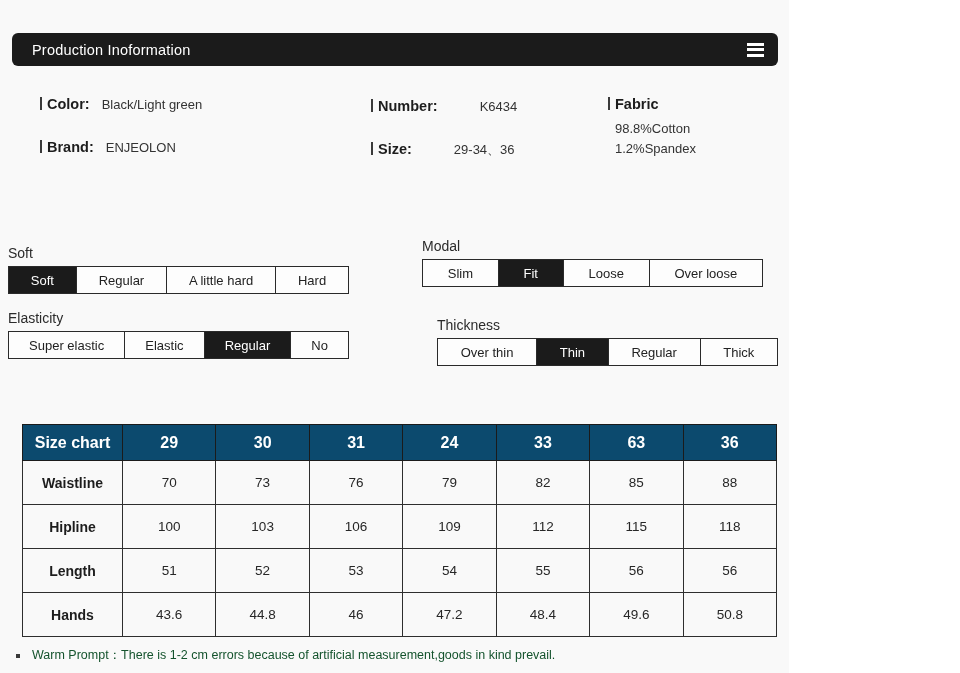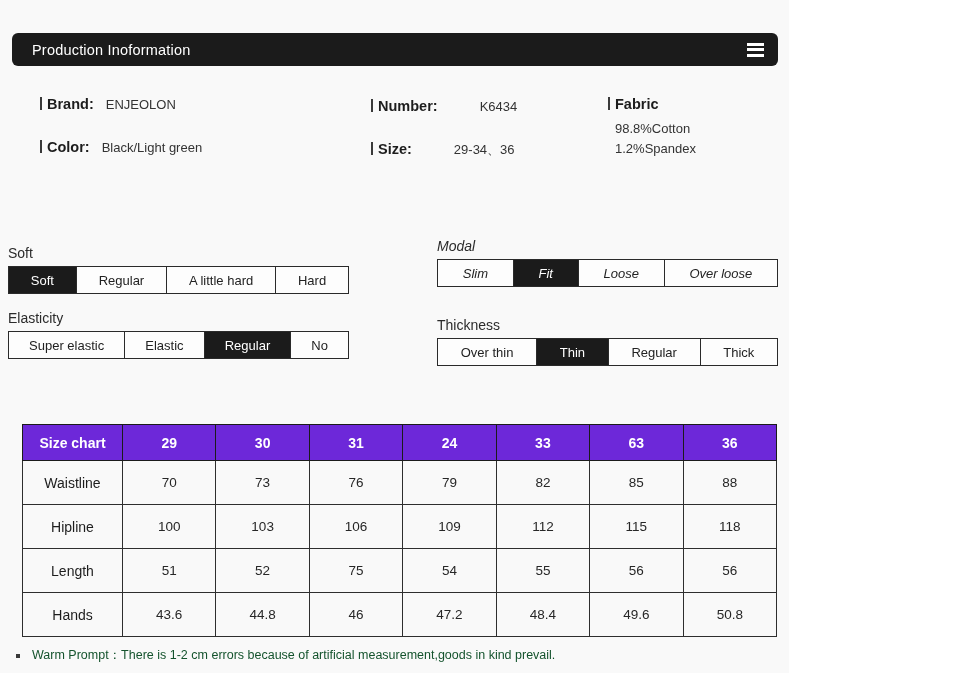--- a/index.html
+++ b/index.html
@@ -144,21 +144,21 @@
     white-space: nowrap;
   }
   .opt:last-child { border-right: none; }
   .opt.selected {
     background: #1b1b1b;
     color: #ffffff;
   }
 
   .g-soft       { left: 8px;   top: 0;   width: 341px; }
   .g-elasticity { left: 8px;   top: 65px; width: 341px; }
-  .g-modal      { left: 437px; top: -7px; width: 341px; font-style: italic; }
+  .g-modal      { left: 422px; top: -7px; width: 341px; }
   .g-thickness  { left: 437px; top: 72px; width: 341px; }
 
   
   .chart-wrap {
     position: absolute;
     left: 22px;
     top: 424px;
     width: 755px;
   }
   table.sizechart {
@@ -169,29 +169,29 @@
   table.sizechart th,
   table.sizechart td {
     border: 1px solid #2e2e2e;
     text-align: center;
     font-size: 13.5px;
     color: #272727;
     height: 43px;
     padding: 0;
   }
   table.sizechart thead th {
-    background: #6d28d9;
+    background: #0c4a6e;
     color: #ffffff;
     font-weight: bold;
-    font-size: 14px;
+    font-size: 16px;
     border-color: #1b1b1b;
     height: 35px;
   }
   table.sizechart tbody td:first-child {
-    font-weight: normal;
+    font-weight: bold;
     font-size: 14px;
     color: #1d1d1d;
   }
   col.firstcol { width: 100px; }
 
   
   .note {
     position: absolute;
     left: 16px;
     top: 647px;
@@ -221,30 +221,30 @@
         <span></span>
     </span>
   </div>
 
   <div class="specs">
 
     <div class="spec-col c1">
       <div class="spec-row">
         <span class="spec-label">
           <i class="bar"></i>
+            <span>Color:</span>
+        </span>
+        <span class="spec-value">Black/Light green</span>
+      </div>
+      <div class="spec-row">
+        <span class="spec-label">
+          <i class="bar"></i>
             <span>Brand:</span>
         </span>
         <span class="spec-value">ENJEOLON</span>
-      </div>
-      <div class="spec-row">
-        <span class="spec-label">
-          <i class="bar"></i>
-            <span>Color:</span>
-        </span>
-        <span class="spec-value">Black/Light green</span>
       </div>
     </div>
 
     <div class="spec-col c2">
       <div class="spec-row">
         <span class="spec-label">
           <i class="bar"></i>
             <span>Number:</span>
         </span>
         <span class="spec-value">K6434</span>
@@ -359,21 +359,21 @@
           <td>106</td>
           <td>109</td>
           <td>112</td>
           <td>115</td>
           <td>118</td>
         </tr>
         <tr>
           <td>Length</td>
           <td>51</td>
           <td>52</td>
-          <td>75</td>
+          <td>53</td>
           <td>54</td>
           <td>55</td>
           <td>56</td>
           <td>56</td>
         </tr>
         <tr>
           <td>Hands</td>
           <td>43.6</td>
           <td>44.8</td>
           <td>46</td>

